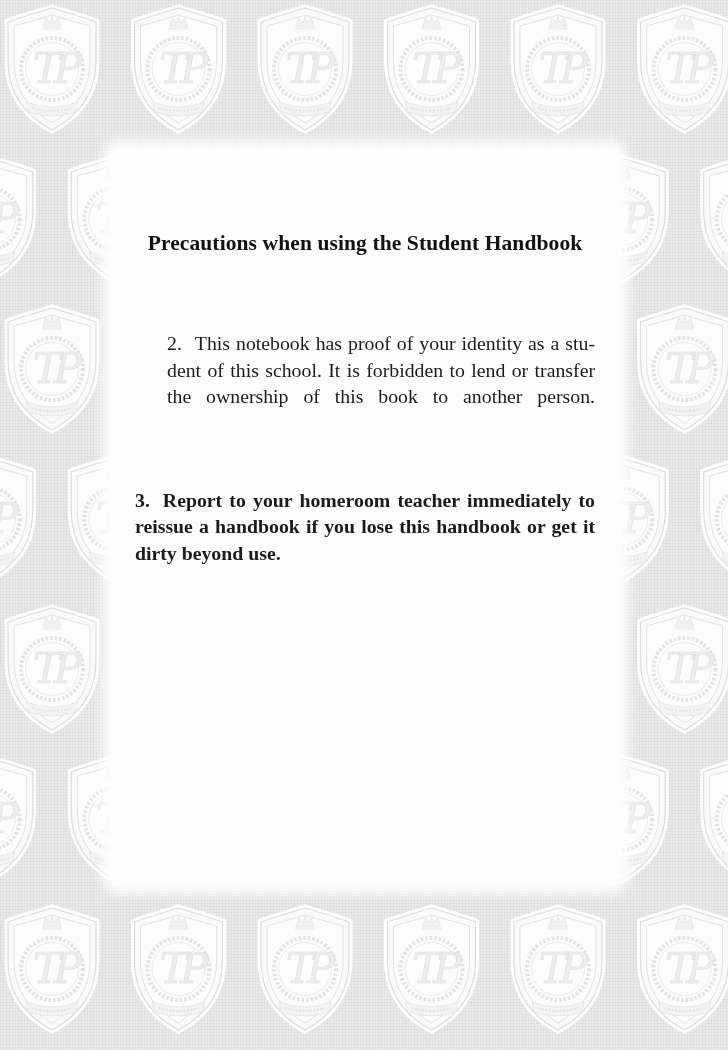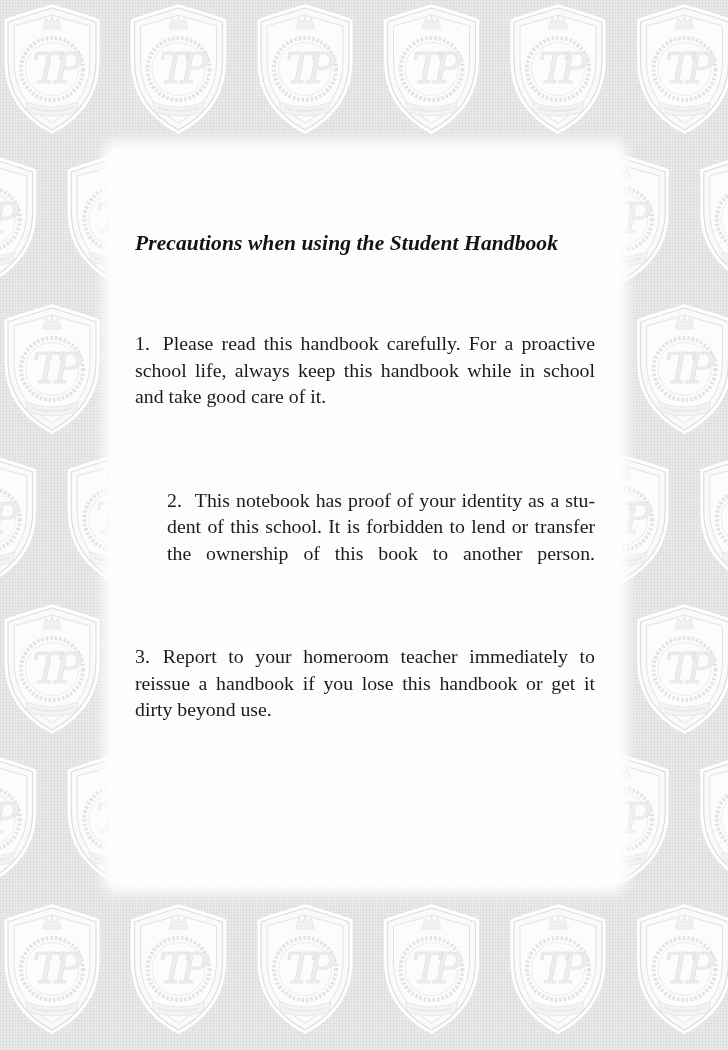--- a/index.html
+++ b/index.html
@@ -34,35 +34,35 @@
     box-sizing: border-box;
     padding: 80px 25px 0 25px;
     color: #171717;
   }
 
   .panel h1 {
     margin: 0 0 72px 0;
     font-size: 21.5px;
     line-height: 30px;
     font-weight: bold;
+    text-align: center;
     letter-spacing: 0.1px;
     color: #121212;
-    font-style: italic;
   }
 
   .rule {
     margin: 0 0 77px 0;
     font-size: 19.8px;
     line-height: 26.5px;
     text-align: justify;
     hyphens: manual;
     -webkit-hyphens: manual;
     color: #1b1b1b;
   }
-  .rule:last-child { margin-bottom: 0; }
+  .rule:last-child { margin-bottom: 0; font-weight: bold; }
   .rule.justify-last { text-align-last: justify; margin-left: 32px; }
 
   .rule .num { padding-right: 13px; }
 </style>
 </head>
 <body>
 
 <svg id="bg-svg" viewBox="0 0 728 1050" xmlns="http://www.w3.org/2000/svg" aria-hidden="true">
   <defs>
     <pattern id="tex" width="3" height="3" patternUnits="userSpaceOnUse">
@@ -138,18 +138,17 @@
       <use href="#crest" xlink:href="#crest" x="251" y="905"></use>
       <use href="#crest" xlink:href="#crest" x="377.5" y="905"></use>
       <use href="#crest" xlink:href="#crest" x="504" y="905"></use>
       <use href="#crest" xlink:href="#crest" x="630.5" y="905"></use>
     </g>
 </svg>
 
 <div class="panel">
   <h1>Precautions when using the Student Handbook</h1>
 
-  <p class="rule"><span class="num">1.</span><span>Please read this handbook carefully. For a proac­tive school life, always keep this handbook while in school and take good care of it.</span></p>
 
   <p class="rule justify-last"><span class="num">2.</span><span>This notebook has proof of your identity as a stu­dent of this school. It is forbidden to lend or transfer the ownership of this book to another person.</span></p>
 
   <p class="rule"><span class="num">3.</span><span>Report to your homeroom teacher immediately to reissue a handbook if you lose this handbook or get it dirty beyond use.</span></p>
 </div>
 
 </body></html>

